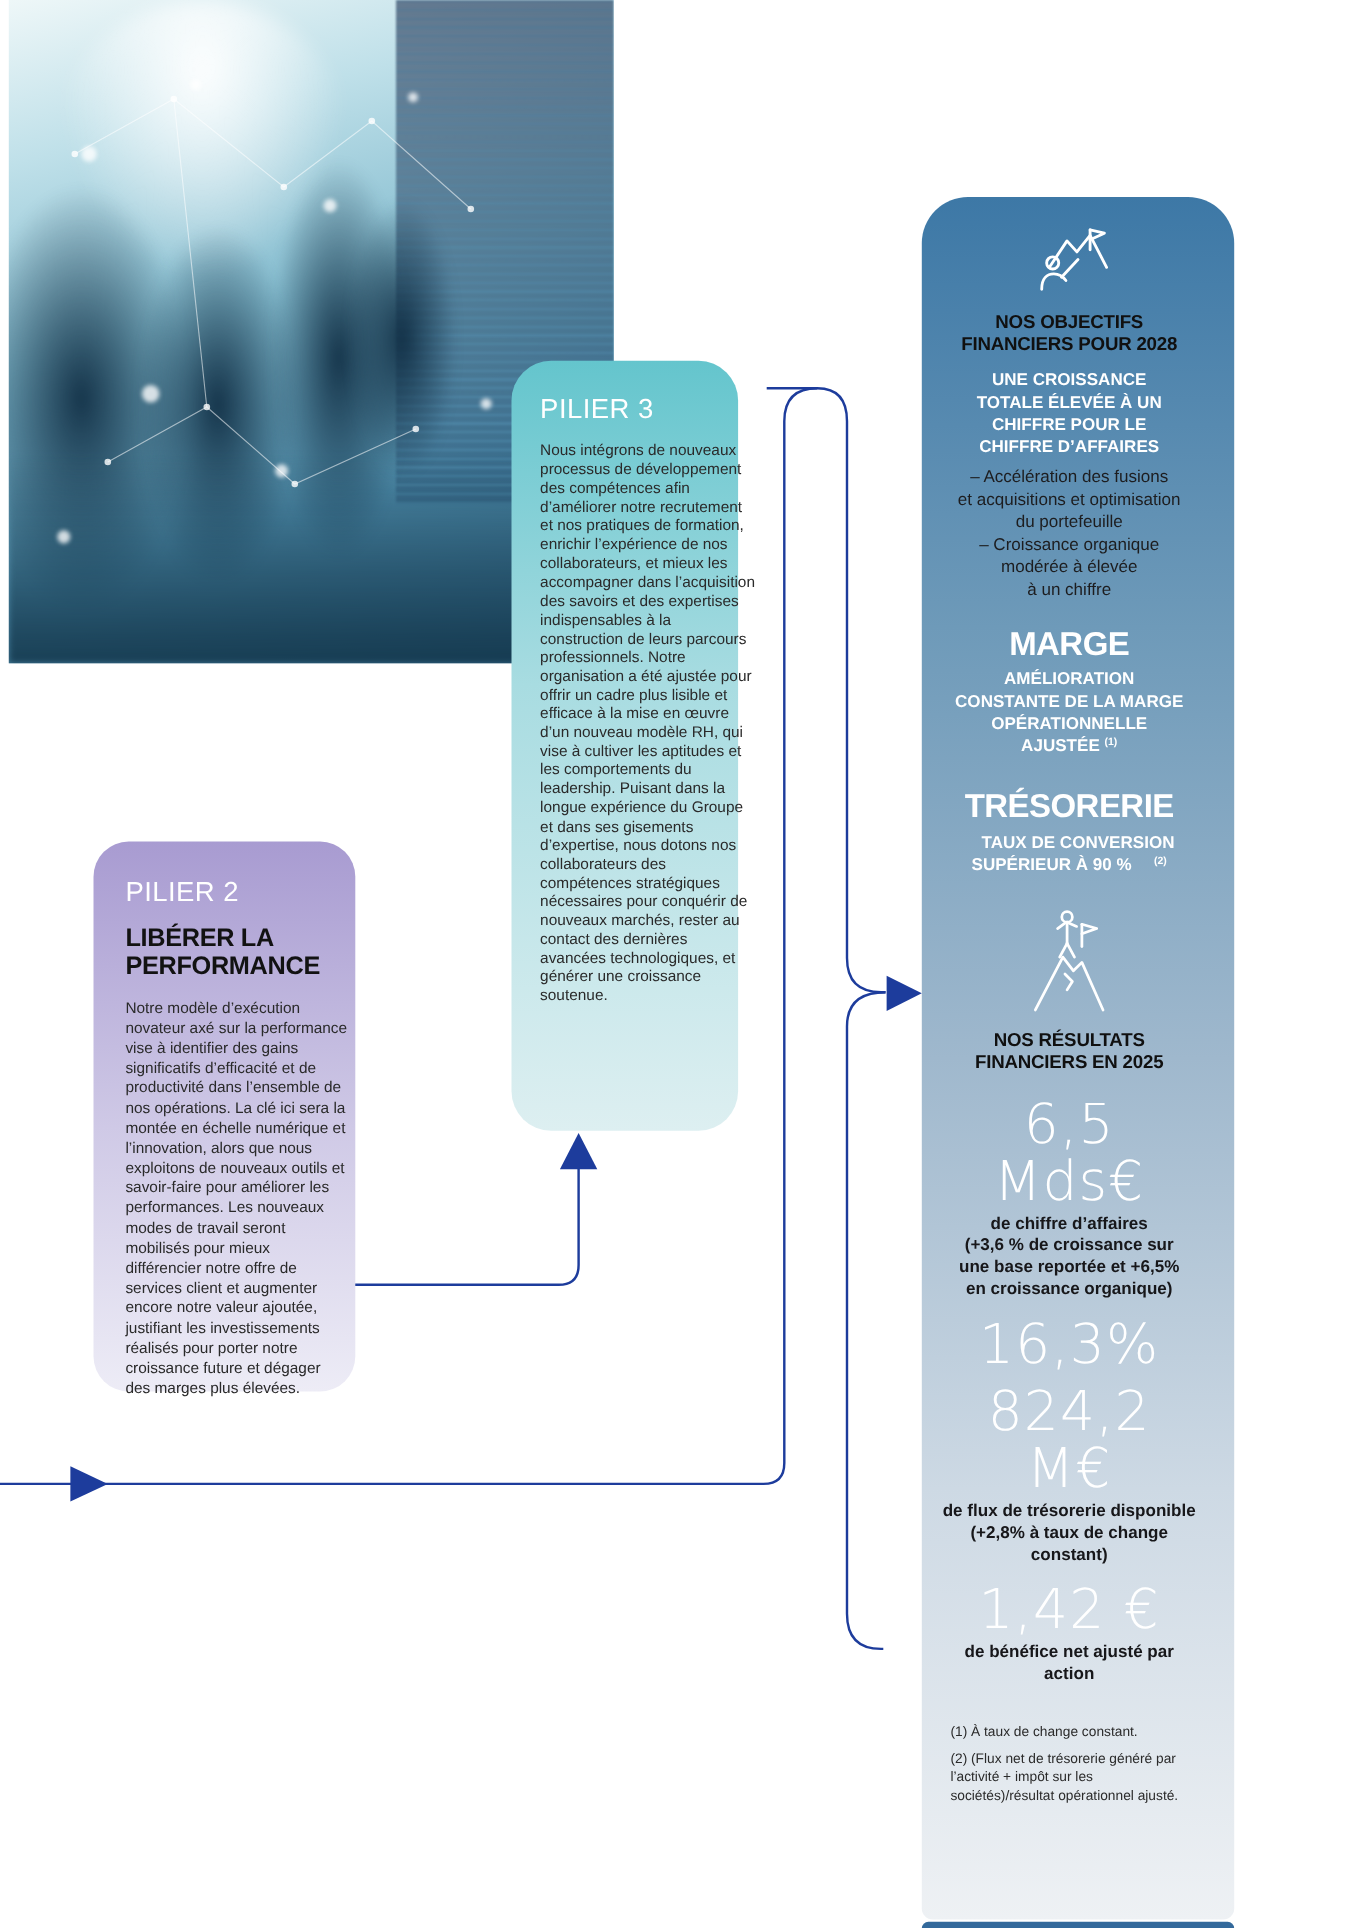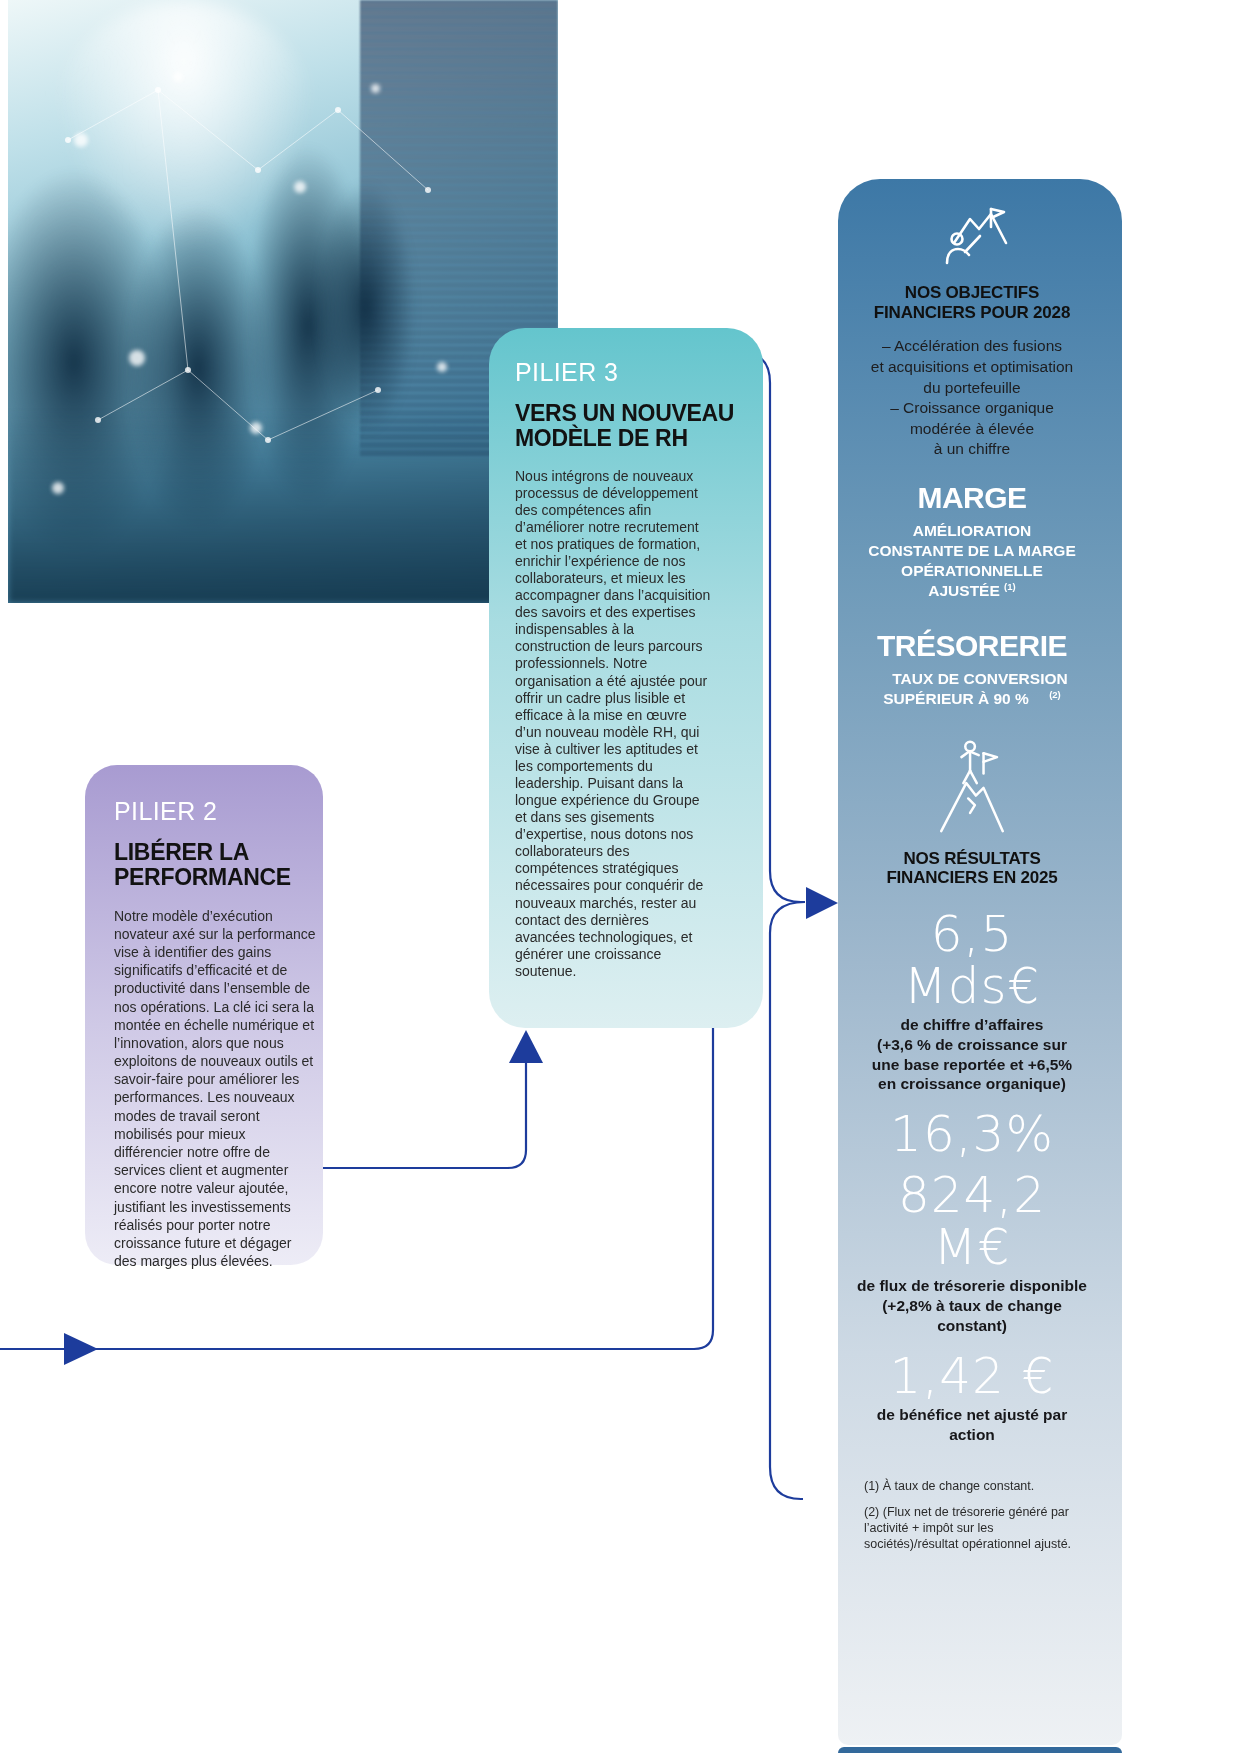--- a/index.html
+++ b/index.html
@@ -31,21 +31,21 @@
   .kicker{color:#fff;font-size:25px;font-weight:400;letter-spacing:.4px;margin:0 0 14px 0;}
   .ptitle{color:#121212;font-size:23px;line-height:1.1;font-weight:700;letter-spacing:-.3px;
           margin:0 0 16px 0;white-space:pre-line;}
   .pbody{color:#2a2a2a;margin:0;}
   
   .pilier2{left:85px;top:765px;width:238px;height:500px;border-radius:32px;
            background:linear-gradient(180deg,#a89bd1 0%,#cfc9e6 52%,#edecf6 100%);
            padding:32px 8px 0 29px;}
   .pilier2 .pbody{font-size:14px;line-height:1.3;width:202px;}
   
-  .pilier3{left:489px;top:328px;width:274px;height:700px;border-radius:36px;
+  .pilier3{left:465px;top:328px;width:206px;height:700px;border-radius:36px;
            background:linear-gradient(180deg,#64c5cd 0%,#a8dce1 42%,#ddeff1 100%);
            padding:30px 12px 0 26px;}
   .pilier3 .pbody{font-size:14px;line-height:1.22;width:196px;}
   
   .objectives{left:838px;top:179px;width:284px;height:1566px;border-radius:42px 42px 10px 10px;
               background:linear-gradient(180deg,#3d78a6 0%,#6e9ab9 25%,#9fb8cd 50%,#cdd9e4 75%,#eef1f4 100%);
               display:flex;flex-direction:column;align-items:center;text-align:center;
               padding:24px 32px 0 16px;}
   .obj-icon{flex:none;margin-bottom:14px;}
   .obj-header{color:#101010;font-size:17px;line-height:1.16;font-weight:700;letter-spacing:-.2px;
@@ -122,41 +122,43 @@
 
   <section class="card pilier2">
     <div class="kicker">PILIER 2</div>
     <h2 class="ptitle">LIBÉRER LA
 PERFORMANCE</h2>
     <p class="pbody">Notre modèle d’exécution novateur axé sur la performance vise à identifier des gains significatifs d’efficacité et de productivité dans l’ensemble de nos opérations. La clé ici sera la montée en échelle numérique et l’innovation, alors que nous exploitons de nouveaux outils et savoir-faire pour améliorer les performances. Les nouveaux modes de travail seront mobilisés pour mieux différencier notre offre de services client et augmenter encore notre valeur ajoutée, justifiant les investissements réalisés pour porter notre croissance future et dégager des marges plus élevées.</p>
   </section>
 
   <section class="card pilier3">
     <div class="kicker">PILIER 3</div>
-    <h2 class="ptitle">VERS UN NOUVEAU
-MODÈLE DE RH</h2>
     <p class="pbody">Nous intégrons de nouveaux processus de développement des compétences afin d’améliorer notre recrutement et nos pratiques de formation, enrichir l’expérience de nos collaborateurs, et mieux les accompagner dans l’acquisition des savoirs et des expertises indispensables à la construction de leurs parcours professionnels. Notre organisation a été ajustée pour offrir un cadre plus lisible et efficace à la mise en œuvre d’un nouveau modèle RH, qui vise à cultiver les aptitudes et les comportements du leadership. Puisant dans la longue expérience du Groupe et dans ses gisements d’expertise, nous dotons nos collaborateurs des compétences stratégiques nécessaires pour conquérir de nouveaux marchés, rester au contact des dernières avancées technologiques, et générer une croissance soutenue.</p>
   </section>
 
   <aside class="card objectives">
 
     <svg class="obj-icon" width="76" height="66" viewBox="0 0 76 66">
       <g stroke="#fff" stroke-width="2.6" fill="none" stroke-linecap="round" stroke-linejoin="round">
         <path d="M20 40 L36 16 L45 26 L57 11 L72 40"></path>
         <path d="M57 24 V6"></path>
         <path d="M57 6 L70 9 L57 15"></path>
         <circle cx="23" cy="36" r="5.5"></circle>
         <path d="M13 60 c0-10 5-14 11-14 c5 0 8 2 11 6"></path>
         <path d="M31 49 L46 33"></path>
       </g>
     </svg>
 
     <div class="obj-header">NOS OBJECTIFS
 FINANCIERS POUR 2028</div>
 
+    <div class="sec-sub">UNE CROISSANCE
+TOTALE ÉLEVÉE À UN
+CHIFFRE POUR LE
+CHIFFRE D’AFFAIRES</div>
     <div class="sec-items">– Accélération des fusions
 et acquisitions et optimisation
 du portefeuille</div>
     <div class="sec-items">– Croissance organique
 modérée à élevée
 à un chiffre</div>
 
     <div class="gap-m"></div>
     <div class="sec-title">MARGE</div>
     <div class="sec-sub"><span class="sec-sub" style="margin:0;padding:0;display:inline;">AMÉLIORATION

